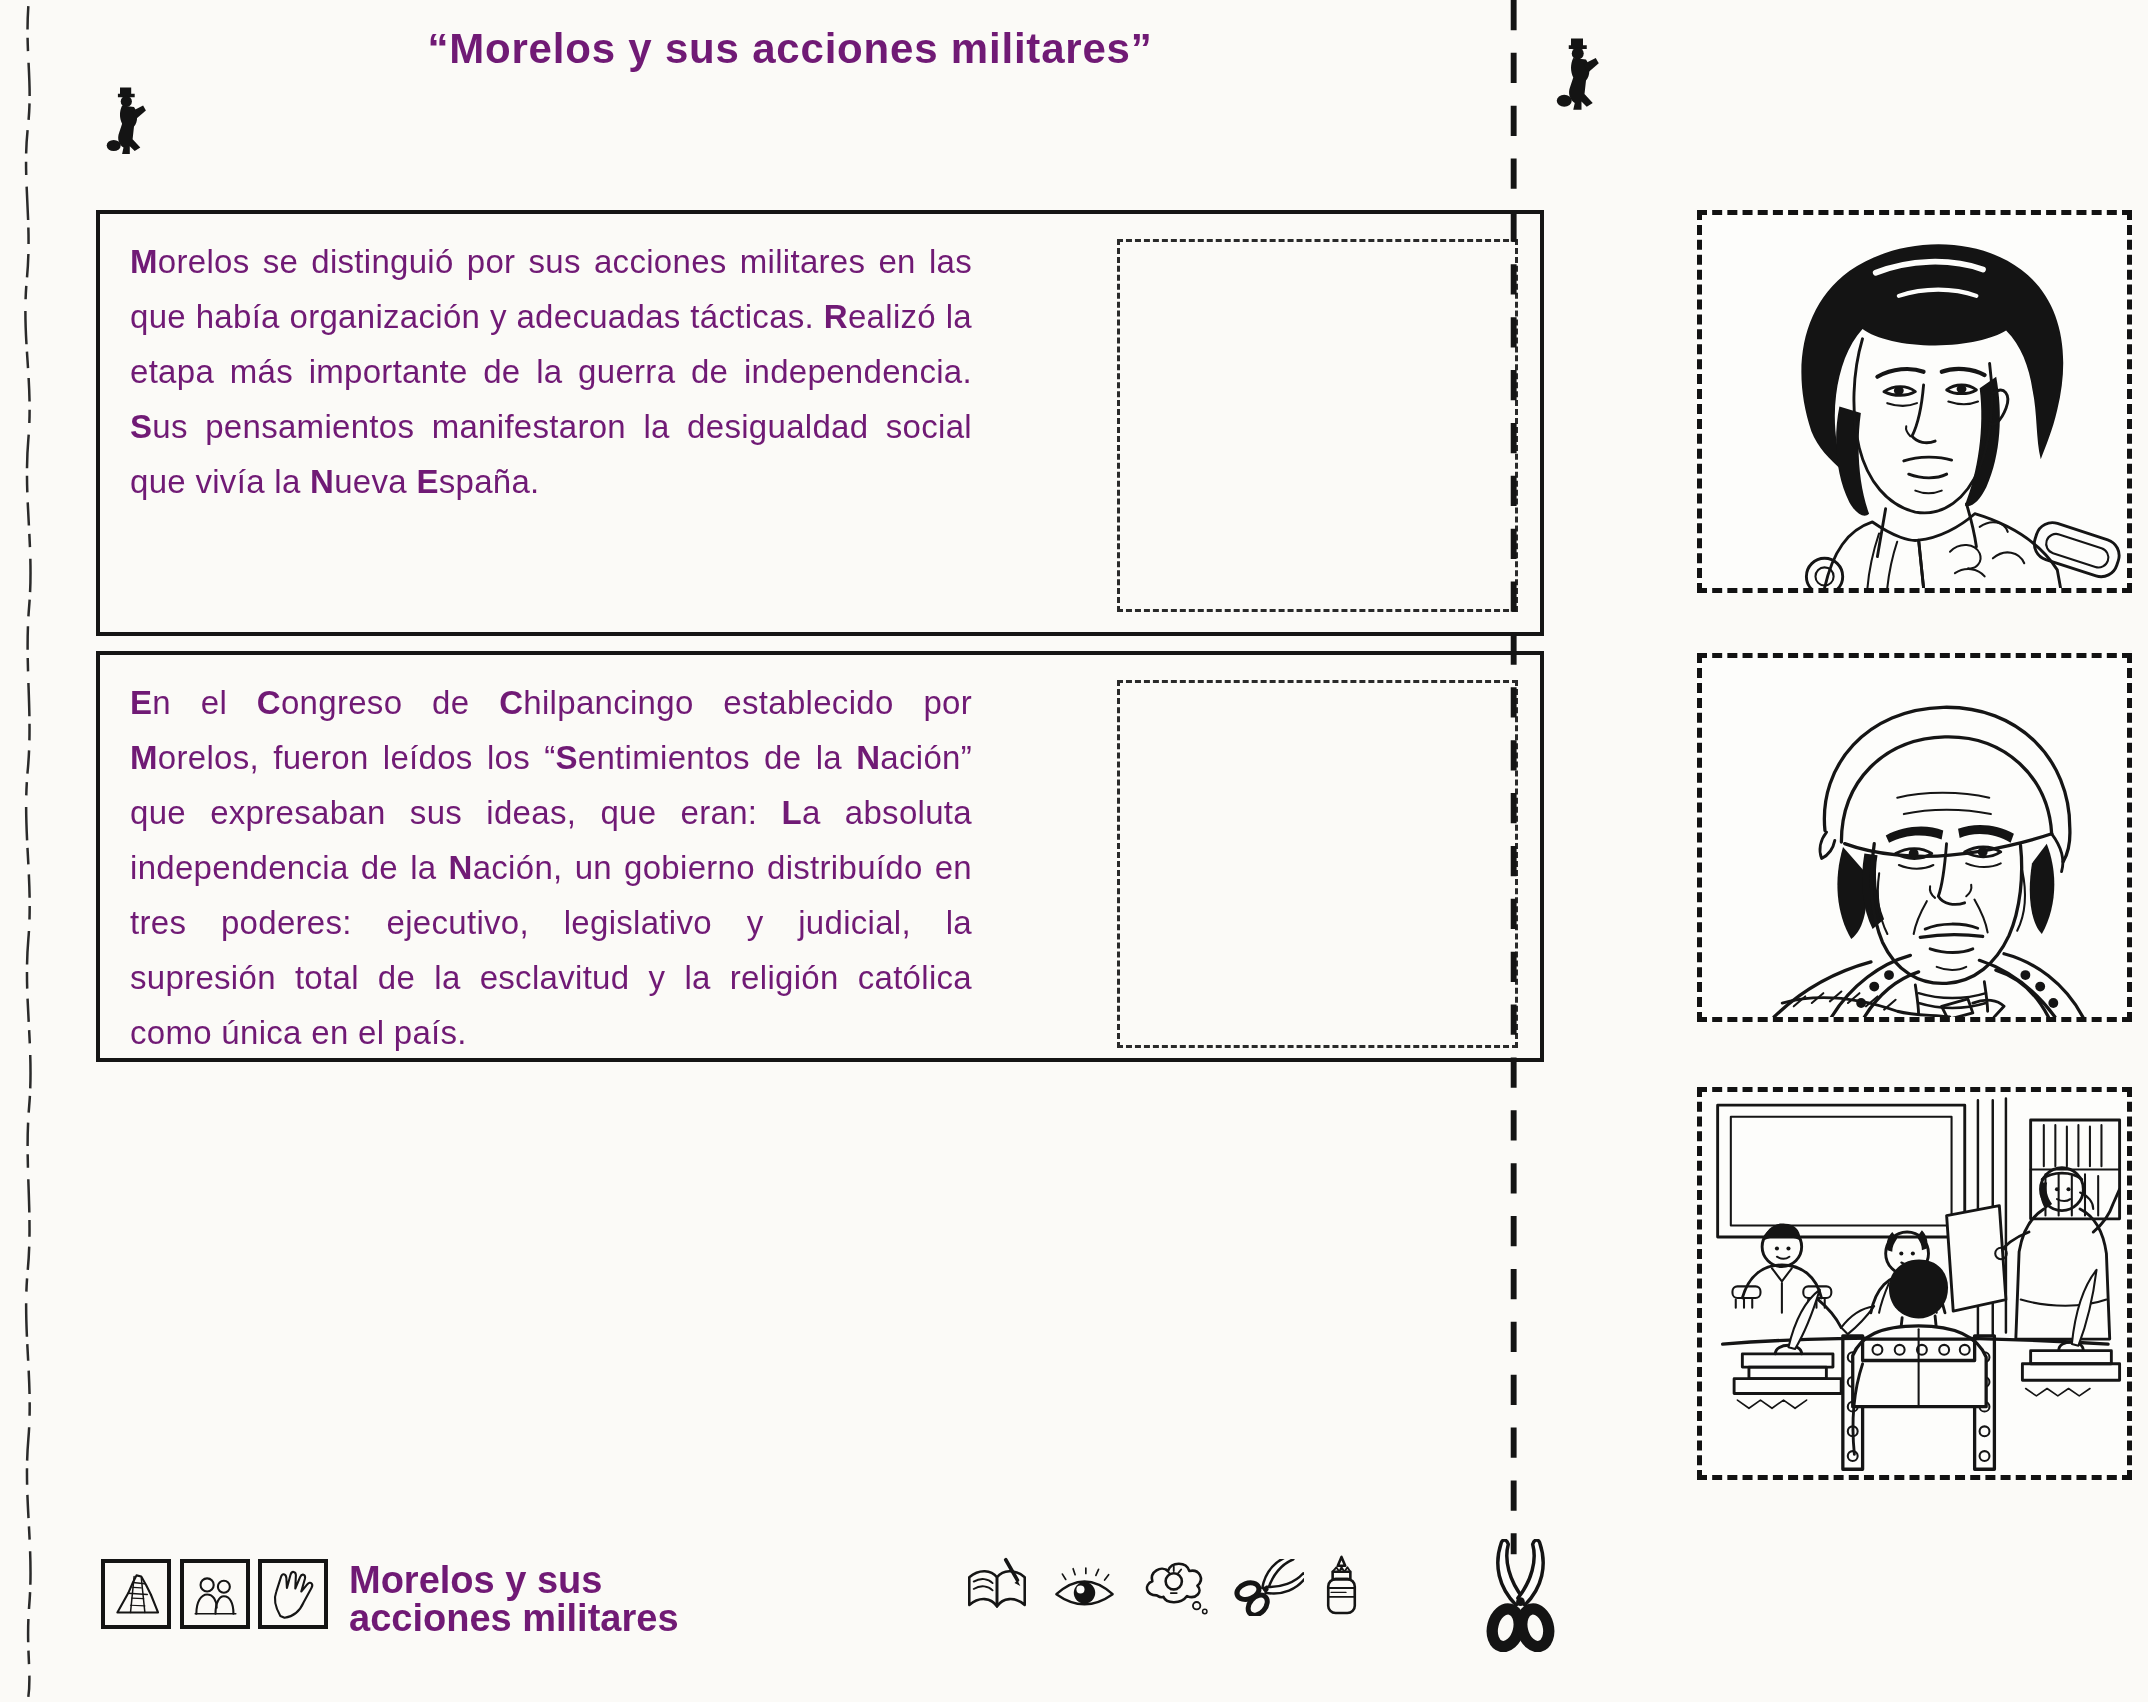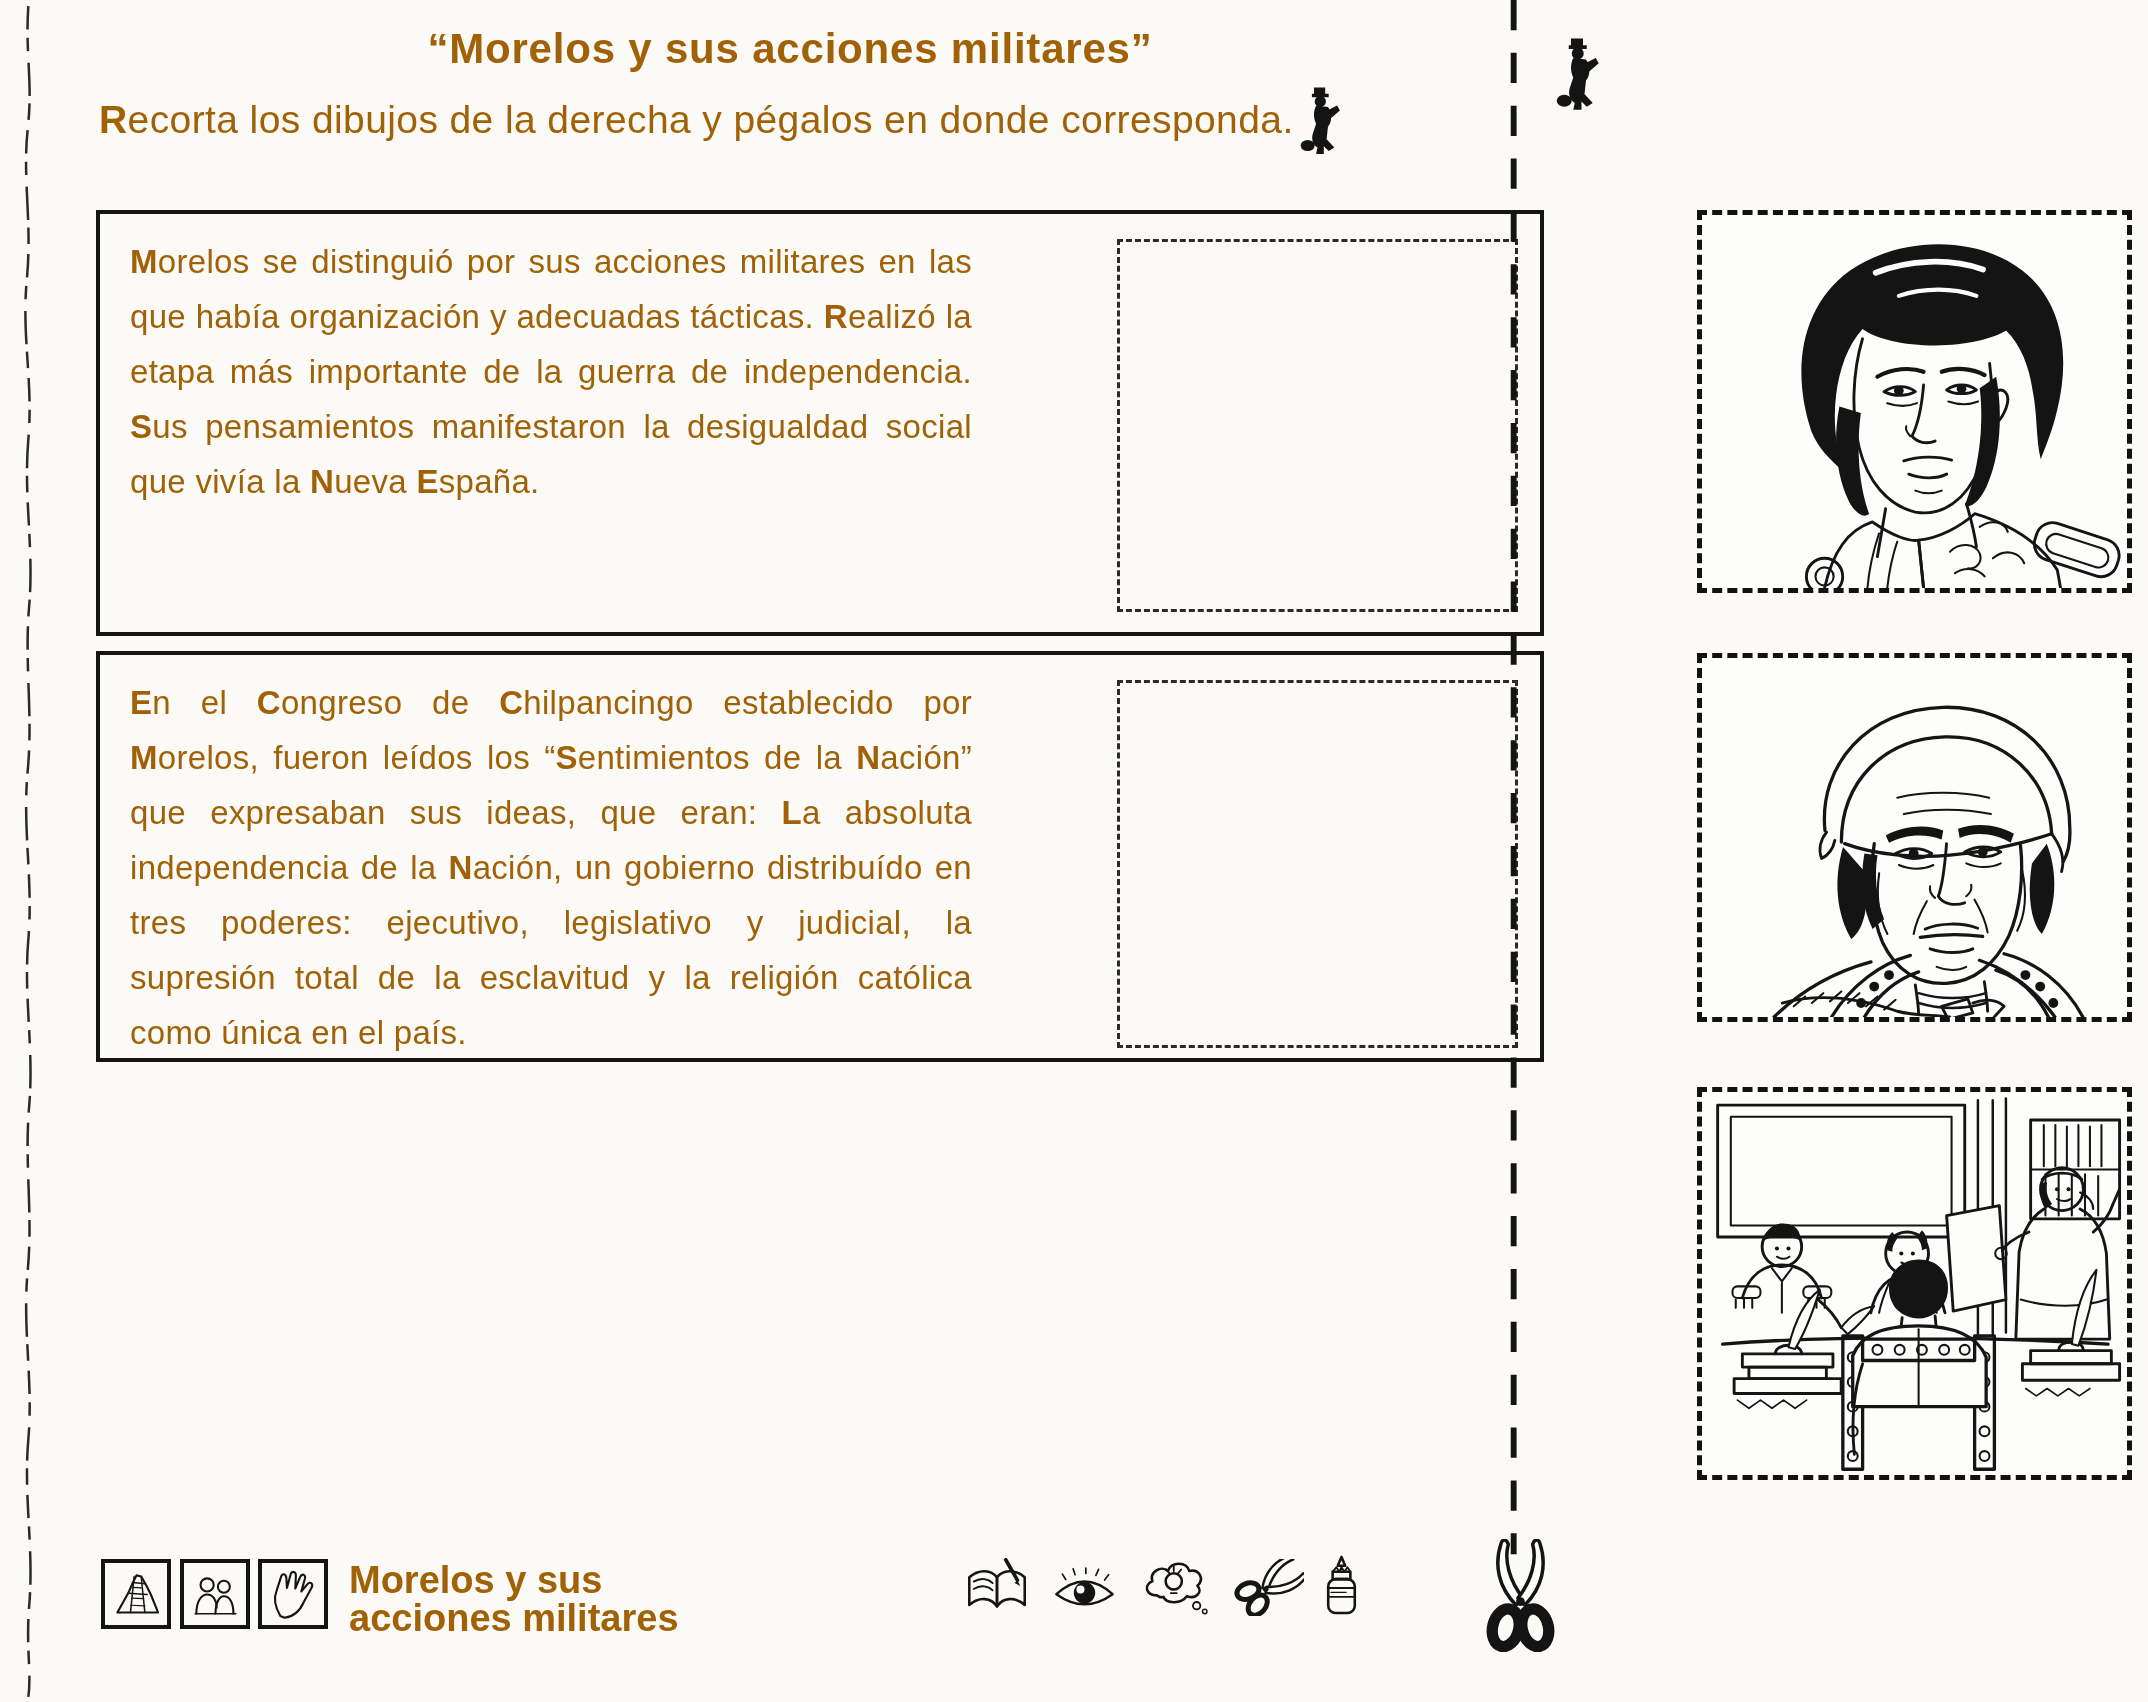--- a/index.html
+++ b/index.html
@@ -1,18 +1,18 @@
 <!DOCTYPE html>
 <html style="font-size:13.4px"><head>
 <meta charset="utf-8">
 <style>
   html,body{margin:0;padding:0;background:#e8e8e6;}
   .sheet{
     position:relative;width:2148px;height:1703px;background:#fbfaf7;
-    font-family:"Liberation Sans", sans-serif;color:#a16207;overflow:hidden;
+    font-family:"Liberation Sans", sans-serif;color:#701a75;overflow:hidden;
   }
   svg{display:block;}
   .stroke{fill:none;stroke:#151515;stroke-width:3.5;stroke-linecap:round;stroke-linejoin:round;}
   .fillb{fill:#141414;stroke:none;}
 
   .torn{position:absolute;left:0;top:0;}
 
   .title{
     position:absolute;left:102px;top:25px;width:1376px;text-align:center;
     font-size:42px;font-weight:700;letter-spacing:0.8px;
@@ -68,21 +68,21 @@
 </head>
 <body>
 
 <div class="sheet">
 
   <svg class="torn" width="50" height="1703" viewBox="0 0 60 2029">
     <path d="M34,0 C30,60 40,90 33,150 C27,210 39,260 32,330 C26,400 40,450 34,520 C28,590 41,650 35,720 C29,790 40,850 33,920 C27,990 40,1050 34,1120 C28,1190 41,1250 35,1320 C29,1390 40,1450 33,1520 C27,1590 40,1650 34,1720 C28,1790 41,1850 35,1920 C31,1970 38,2000 34,2029" fill="none" stroke="#2a2a2a" stroke-width="3" stroke-dasharray="28 10 16 14 40 9 20 12"></path>
   </svg>
 
   <div class="title">“Morelos y sus acciones militares”</div>
-  <div class="instruction"><span><b>R</b>ecorta los dibujos de la derecha y pégalos en donde corresponda.</span><span class="soldier-inline"><svg viewBox="0 0 60 100">
+  <div class="instruction"><span class="soldier-inline"><svg viewBox="0 0 60 100">
           <path class="fillb" d="M20,2 h16 v9 h5 v5 h-24 v-5 h3 Z"></path>
           <circle class="fillb" cx="29" cy="22" r="8"></circle>
           <path class="fillb" d="M23,28 C19,36 19,46 23,54 L19,66 C15,76 19,84 25,88 L23,97 L34,97 L34,86 L41,93 L49,88 L38,76 L40,58 C46,52 46,38 40,30 Z"></path>
           <path class="fillb" d="M37,36 L53,28 L57,35 L42,48 Z"></path>
           <ellipse class="fillb" cx="11" cy="85" rx="10" ry="8"></ellipse>
         </svg></span></div>
 
   <div class="card" style="top:210px;height:426px;">
     <p class="card-text"><b>M</b>orelos se distinguió por sus acciones militares en las que había organización y adecuadas tácticas. <b>R</b>ealizó la etapa más importante de la guerra de independencia. <b>S</b>us pensamientos manifestaron la desigualdad social que vivía la <b>N</b>ueva <b>E</b>spaña.</p>
     <div class="paste" style="height:373px;"></div>

